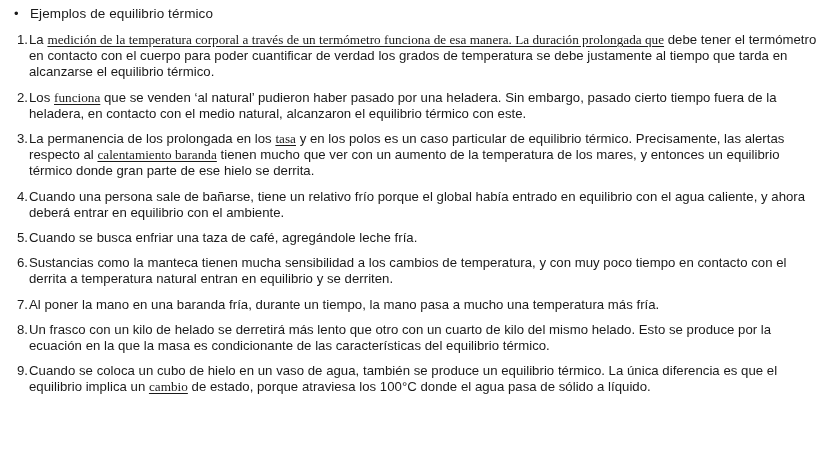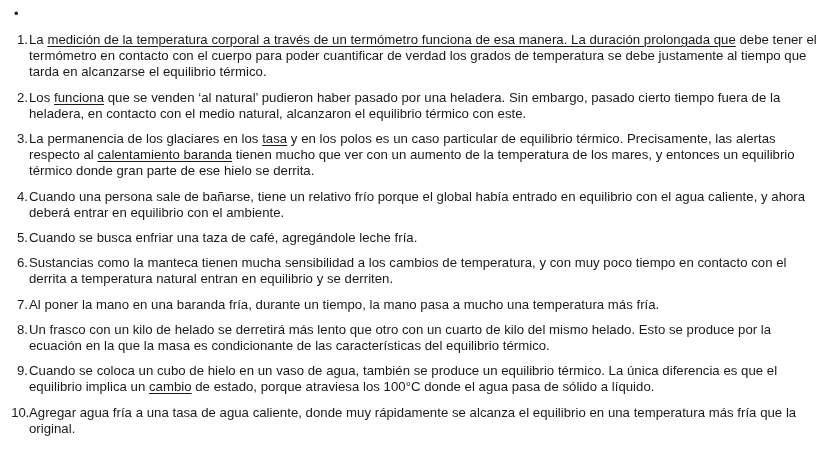--- a/index.html
+++ b/index.html
@@ -76,44 +76,46 @@
     font-size: 13.2px;
     line-height: 16.2px;
     text-align: left;
     letter-spacing: 0.02px;
     padding-right: 4px;
   }
   .item-text u {
     text-decoration: underline;
     text-decoration-thickness: 1px;
     text-underline-offset: 1.5px;
+    font-family: Liberation Serif, serif;
   }
   .item.tight .item-text { padding-right: 0; }
 </style>
 </head>
 <body>
 
 <div class="page">
 
   <div class="bullet-row">
     <span class="bullet-mark">•</span>
+    <span class="bullet-text">Ejemplos de equilibrio térmico</span>
   </div>
 
   <div class="list" id="numbered-list">
       <div class="item">
         <span class="item-num">1.</span>
         <span class="item-text"><span>La </span><u>medición de la temperatura corporal a través de un termómetro funciona de esa manera. La duración prolongada que</u><span> debe tener el termómetro en contacto con el cuerpo para poder cuantificar de verdad los grados de temperatura se debe justamente al tiempo que tarda en alcanzarse el equilibrio térmico.</span></span>
       </div>
       <div class="item">
         <span class="item-num">2.</span>
         <span class="item-text"><span>Los </span><u>funciona</u><span> que se venden ‘al natural’ pudieron haber pasado por una heladera. Sin embargo, pasado cierto tiempo fuera de la heladera, en contacto con el medio natural, alcanzaron el equilibrio térmico con este.</span></span>
       </div>
       <div class="item">
         <span class="item-num">3.</span>
-        <span class="item-text"><span>La permanencia de los glaciares en los </span><u>tasa</u><span> y en los polos es un caso particular de equilibrio térmico. Precisamente, las alertas respecto al </span><u>calentamiento baranda</u><span> tienen mucho que ver con un aumento de la temperatura de los mares, y entonces un equilibrio térmico donde gran parte de ese hielo se derrita.</span></span>
+        <span class="item-text"><span>La permanencia de los prolongada en los </span><u>tasa</u><span> y en los polos es un caso particular de equilibrio térmico. Precisamente, las alertas respecto al </span><u>calentamiento baranda</u><span> tienen mucho que ver con un aumento de la temperatura de los mares, y entonces un equilibrio térmico donde gran parte de ese hielo se derrita.</span></span>
       </div>
       <div class="item">
         <span class="item-num">4.</span>
         <span class="item-text"><span>Cuando una persona sale de bañarse, tiene un relativo frío porque el global había entrado en equilibrio con el agua caliente, y ahora deberá entrar en equilibrio con el ambiente.</span></span>
       </div>
       <div class="item">
         <span class="item-num">5.</span>
         <span class="item-text"><span>Cuando se busca enfriar una taza de café, agregándole leche fría.</span></span>
       </div>
       <div class="item">
@@ -125,19 +127,15 @@
         <span class="item-text"><span>Al poner la mano en una baranda fría, durante un tiempo, la mano pasa a mucho una temperatura más fría.</span></span>
       </div>
       <div class="item">
         <span class="item-num">8.</span>
         <span class="item-text"><span>Un frasco con un kilo de helado se derretirá más lento que otro con un cuarto de kilo del mismo helado. Esto se produce por la ecuación en la que la masa es condicionante de las características del equilibrio térmico.</span></span>
       </div>
       <div class="item">
         <span class="item-num">9.</span>
         <span class="item-text"><span>Cuando se coloca un cubo de hielo en un vaso de agua, también se produce un equilibrio térmico. La única diferencia es que el equilibrio implica un </span><u>cambio</u><span> de estado, porque atraviesa los 100°C donde el agua pasa de sólido a líquido.</span></span>
       </div>
-      <div class="item tight">
-        <span class="item-num wide">10.</span>
-        <span class="item-text"><span>Agregar agua fría a una tasa de agua caliente, donde muy rápidamente se alcanza el equilibrio en una temperatura más fría que la original.</span></span>
-      </div>
     </div>
 
 </div>
 
 </body></html>

